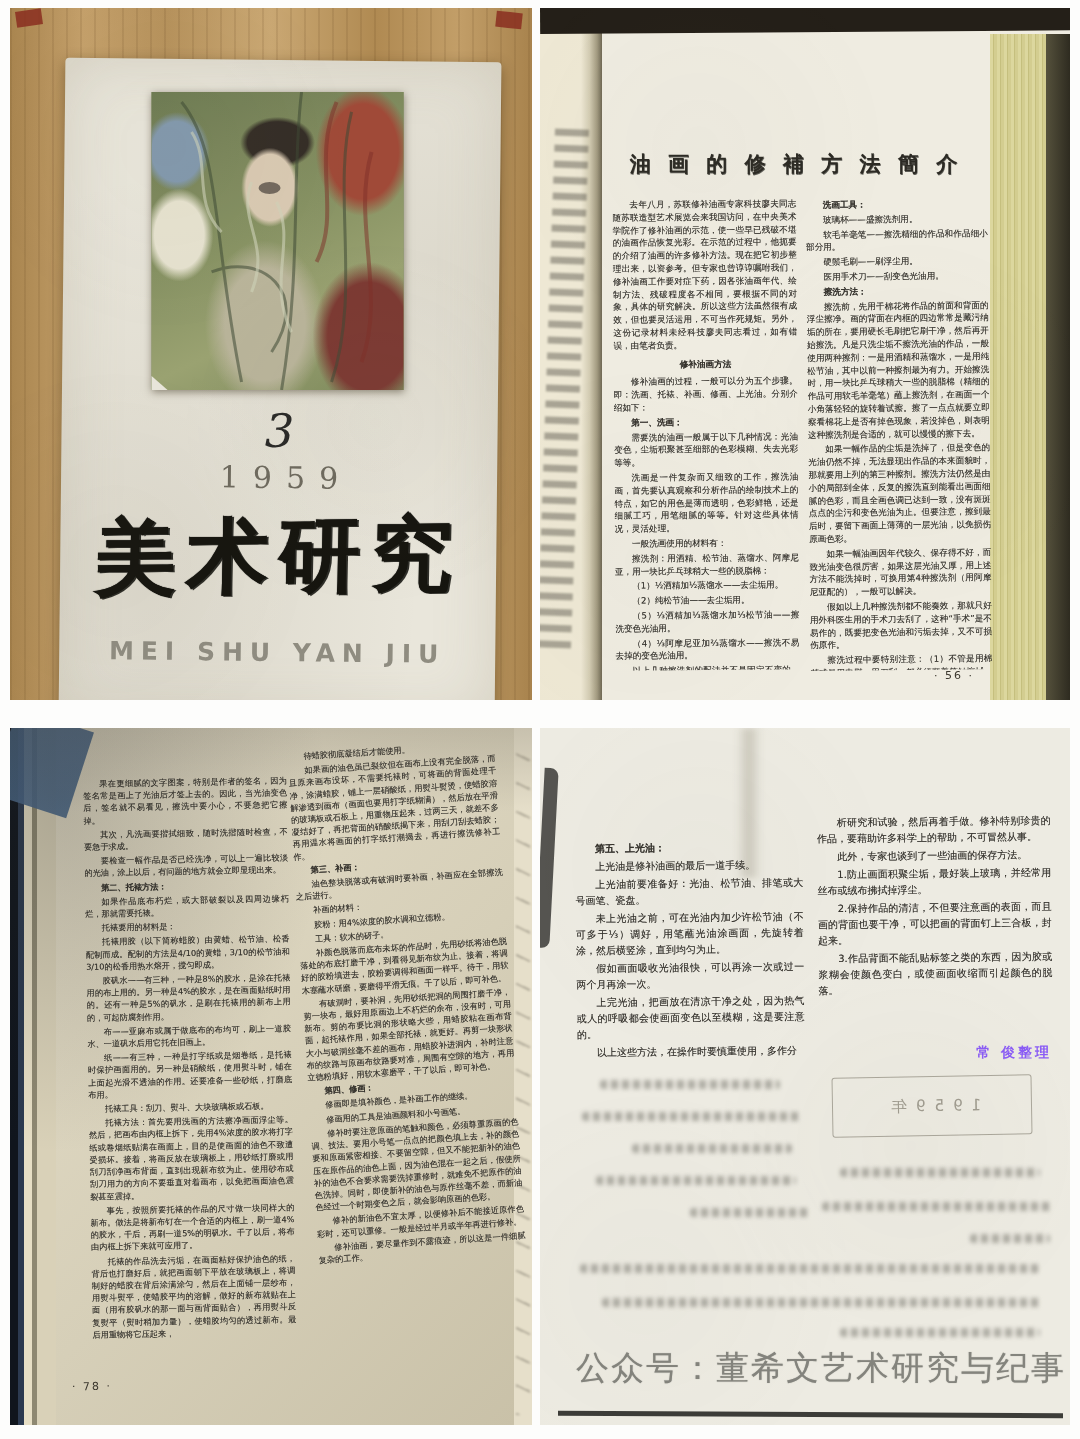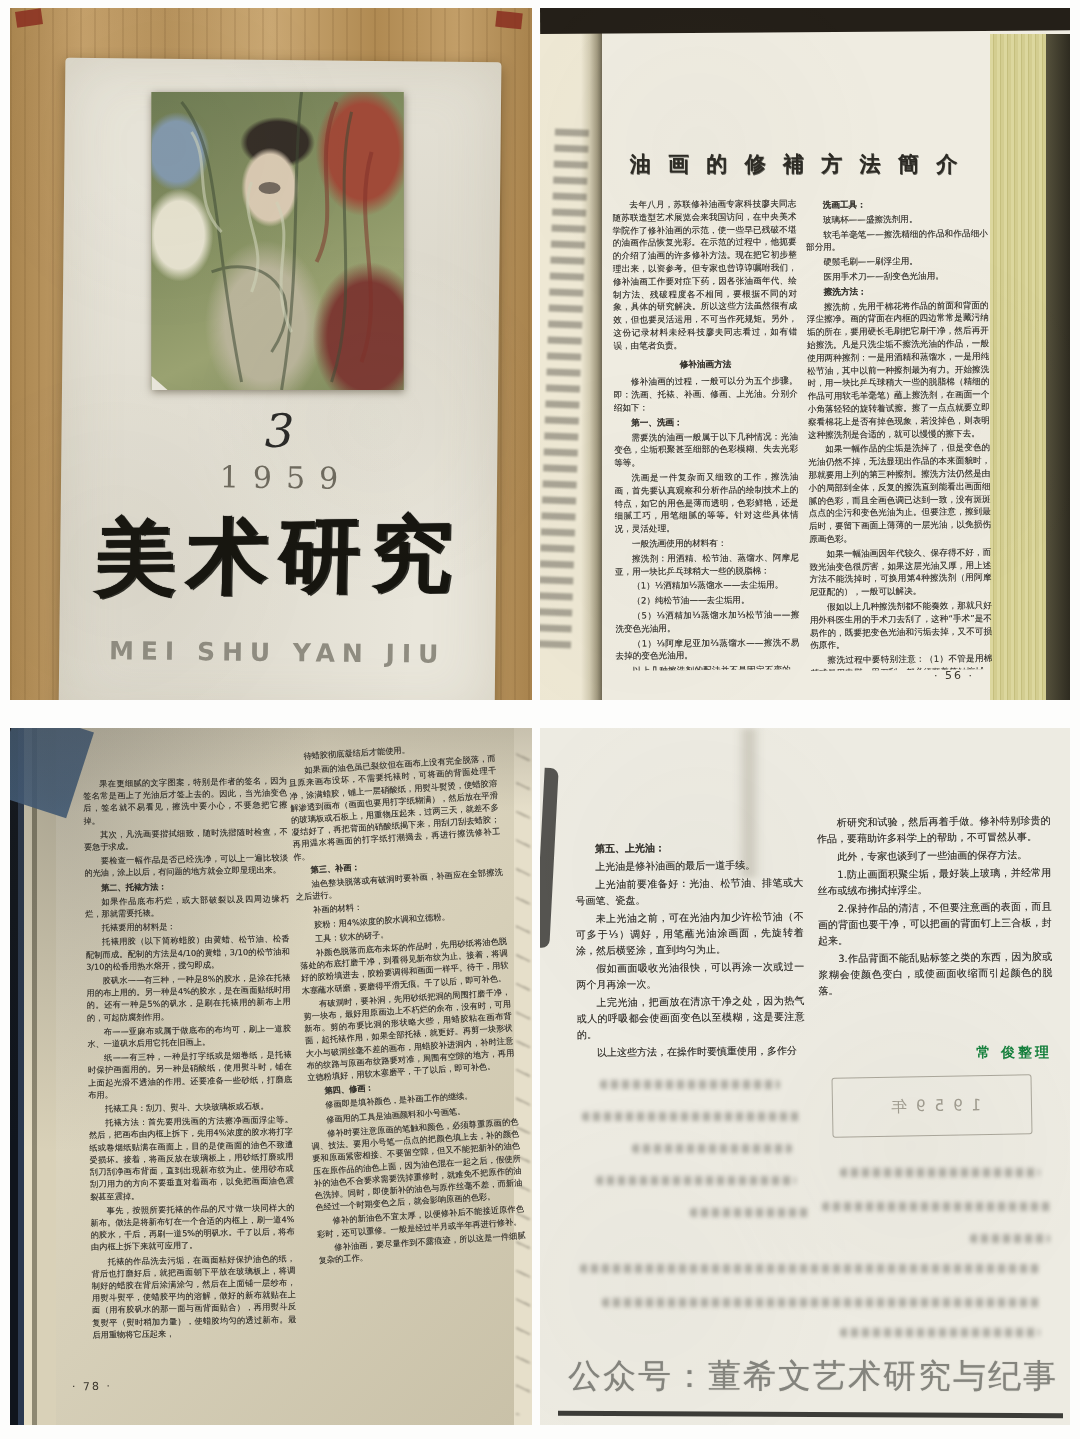--- a/index.html
+++ b/index.html
@@ -96,29 +96,29 @@
   
   .q4{left:540px;top:728px;width:530px;height:697px;background:#edebe2;}
   .q4-cornerdark{position:absolute;left:0;top:40px;width:14px;height:180px;background:#3a3a36;
       transform:rotate(3deg);border-radius:0 8px 8px 0;opacity:.85;}
   .q4-fold{position:absolute;left:196px;top:0;width:26px;height:150px;filter:blur(3px);
       background:linear-gradient(90deg,rgba(0,0,0,0),rgba(170,166,150,.5),rgba(0,0,0,0));}
   .q4 .col{font-size:10px;line-height:16px;}
   .p79-colL{left:36px;top:112px;width:228px;height:220px;transform:rotate(-.6deg);}
   .p79-colR{left:278px;top:86px;width:234px;height:250px;transform:rotate(-.6deg);}
   .p79-byline{position:absolute;left:278px;top:316px;width:234px;text-align:right;
-      font-size:14px;font-weight:bold;letter-spacing:3px;color:#15803d;}
+      font-size:14px;font-weight:bold;letter-spacing:3px;color:#8b5cf6;}
   .stamp{position:absolute;left:292px;top:348px;width:198px;height:58px;
       border:1.5px solid #9a968a;border-radius:3px;transform:rotate(-1deg);
       display:flex;align-items:center;justify-content:center;opacity:.8;}
   .stamp span{transform:scaleX(-1);font-size:16px;letter-spacing:9px;color:#8d897c;
       font-family:"DejaVu Sans Mono",monospace;}
   .ghost{position:absolute;height:9px;border-radius:4px;filter:blur(2px);
       background:repeating-linear-gradient(90deg,rgba(110,108,100,.5) 0 7px,rgba(0,0,0,0) 7px 11px);}
-  .wm{position:absolute;left:18px;top:618px;width:480px;display:flex;align-items:flex-end;gap:10px;margin-top:8px;}
+  .wm{position:absolute;left:26px;top:618px;width:480px;display:flex;align-items:flex-end;gap:10px;}
   .wm-text{font-size:33px;color:#84847d;letter-spacing:2px;font-weight:500;
       text-shadow:0 0 1px rgba(120,120,115,.6);white-space:nowrap;}
   .q4-bottomline{position:absolute;left:18px;bottom:8px;width:505px;height:5px;background:#3c3c38;
       transform:rotate(.3deg);}
   .paper-noise{position:absolute;inset:0;pointer-events:none;opacity:.5;
       background:radial-gradient(circle at 30% 20%,rgba(120,115,95,.06),rgba(0,0,0,0) 30%),
                  radial-gradient(circle at 70% 60%,rgba(120,115,95,.07),rgba(0,0,0,0) 35%),
                  radial-gradient(circle at 20% 80%,rgba(120,115,95,.06),rgba(0,0,0,0) 30%);}
 </style>
 </head>
@@ -172,21 +172,21 @@
         <p class="para h">修补油画方法</p>
         <p class="para">修补油画的过程，一般可以分为五个步骤。即：洗画、托裱、补画、修画、上光油。分别介绍如下：</p>
         <p class="para sub">第一、洗画：</p>
         <p class="para">需要洗的油画一般属于以下几种情况：光油变色，尘垢积聚甚至细部的色彩模糊、失去光彩等等。</p>
         <p class="para">洗画是一件复杂而又细致的工作，擦洗油画，首先要认真观察和分析作品的绘制技术上的特点，如它的用色是薄而透明，色彩鲜艳，还是细腻工巧，用笔细腻的等等。针对这些具体情况，灵活处理。</p>
         <p class="para">一般洗画使用的材料有：</p>
         <p class="para">擦洗剂：用酒精、松节油、蒸馏水、阿摩尼亚，用一块比乒乓球稍大一些的脱脂棉：</p>
         <p class="para">（1）½酒精加½蒸馏水——去尘垢用。</p>
         <p class="para">（2）纯松节油——去尘垢用。</p>
         <p class="para">（5）⅓酒精加⅓蒸馏水加⅓松节油——擦洗变色光油用。</p>
-        <p class="para">（1）⅓阿摩尼亚加⅔蒸馏水——擦洗不易去掉的变色光油用。</p>
+        <p class="para">（4）⅓阿摩尼亚加⅔蒸馏水——擦洗不易去掉的变色光油用。</p>
         <p class="para">以上几种擦洗剂的配法并不是固定不变的，各种药剂的比重可视具体情况适当增减。</p>
       </div>
     <div class="col p77-colR">
         <p class="para sub">洗画工具：</p>
         <p class="para">玻璃杯——盛擦洗剂用。</p>
         <p class="para">软毛羊毫笔——擦洗精细的作品和作品细小部分用。</p>
         <p class="para">硬鬃毛刷——刷浮尘用。</p>
         <p class="para">医用手术刀——刮变色光油用。</p>
         <p class="para sub">擦洗方法：</p>
         <p class="para">擦洗前，先用干棉花将作品的前面和背面的浮尘擦净。画的背面在内框的四边常常是藏污纳垢的所在，要用硬长毛刷把它刷干净，然后再开始擦洗。凡是只洗尘垢不擦洗光油的作品，一般使用两种擦剂：一是用酒精和蒸馏水，一是用纯松节油，其中以前一种擦剂最为有力。开始擦洗时，用一块比乒乓球稍大一些的脱脂棉（精细的作品可用软毛羊毫笔）蘸上擦洗剂，在画面一个小角落轻轻的旋转着试擦。擦了一点点就要立即察看棉花上是否有掉色现象，若没掉色，则表明这种擦洗剂是合适的，就可以慢慢的擦下去。</p>

